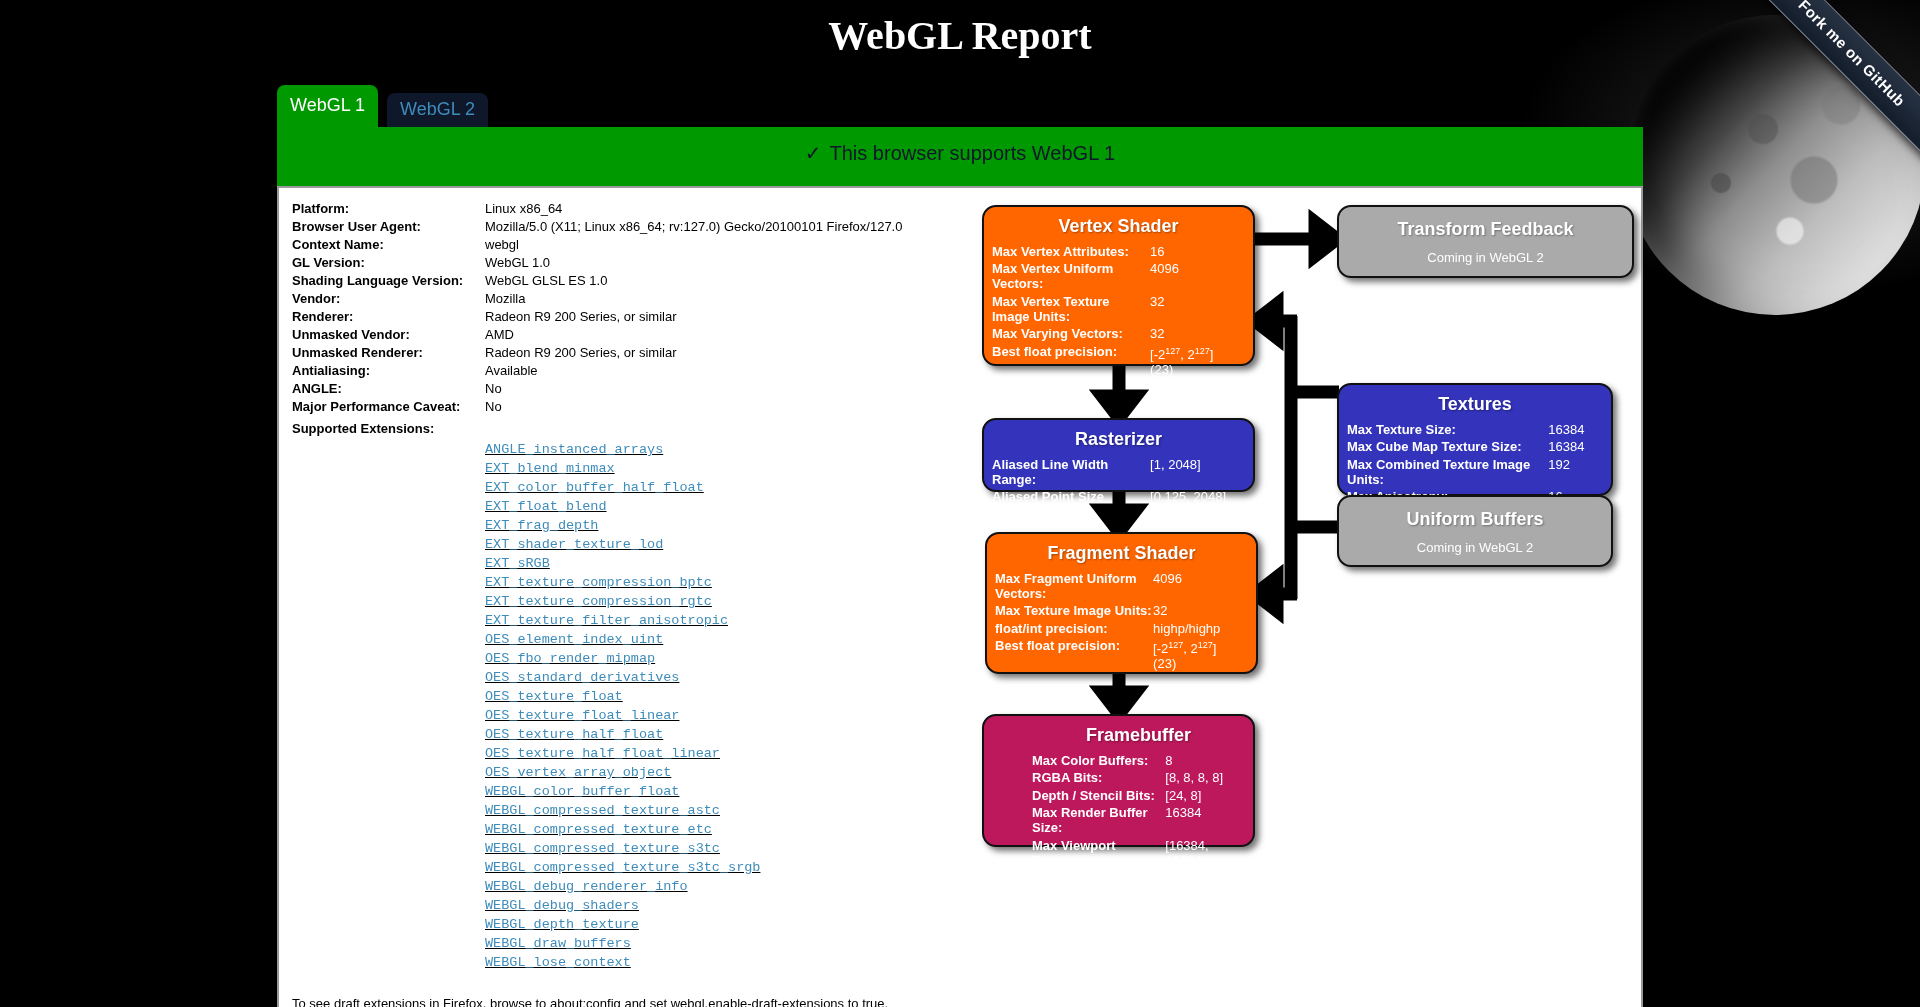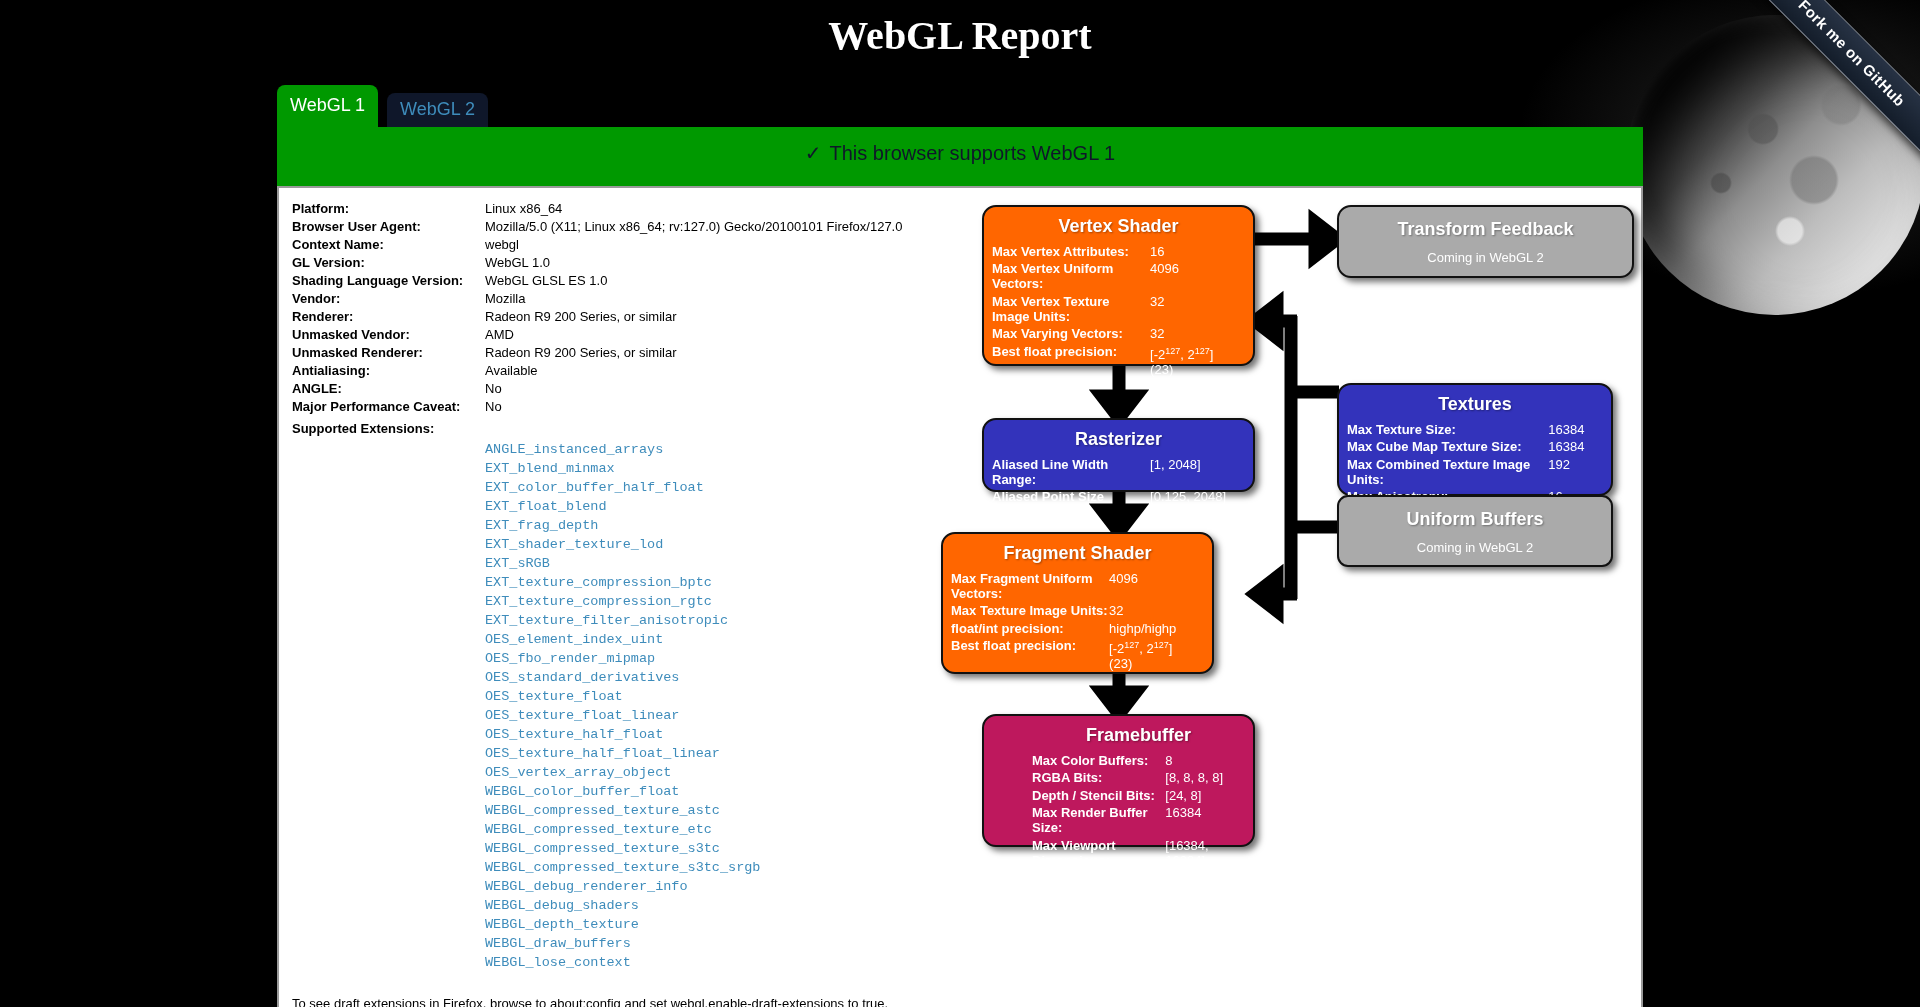--- a/index.html
+++ b/index.html
@@ -31,21 +31,21 @@
   .tab.inactive{background:#0f172a;color:#3e8cbb;height:34px;line-height:32px;margin-left:9px;}
   .banner{height:59px;line-height:52px;background:#009900;color:#0f172a;text-align:center;font-size:20px;}
   .banner .chk{margin-right:8px;}
   
   .panel{position:relative;background:#fff;border:2px solid #9a9a9a;min-height:819px;
     padding:12px 0 10px 13px;box-sizing:border-box;color:#000;}
   .irow{display:flex;line-height:18px;font-size:13px;}
   .ilabel{flex:0 0 193px;font-weight:bold;}
   .ivalue{flex:1;}
   .ext-block{display:flex;margin-top:5px;}
-  .ext-list{flex:1;margin-top:19px;}
+  .ext-list{flex:1;margin-top:19px;text-decoration:underline;}
   .ext-item{font-family:"Liberation Mono","DejaVu Sans Mono",monospace;font-size:13.5px;
     line-height:19px;color:#3e8cbb;cursor:pointer;}
   .footer-note{font-size:13px;margin-top:24px;line-height:16px;}
   
   .dbox{position:absolute;box-sizing:border-box;border:2px solid #111;border-radius:14px;
     color:#fff;box-shadow:4px 4px 6px rgba(0,0,0,.55);padding:4px 0 0 0;}
   .orange{background:#ff6600;}
   .bluebox{background:#3333bb;}
   .graybox{background:#aaaaaa;}
   .purplebox{background:#be185d;padding-left:40px;}
@@ -239,26 +239,26 @@
       <div class="drow">
           <span class="dlabel">Aliased Line Width Range:</span>
           <span class="dvalue">[1, 2048]</span>
         </div>
       <div class="drow">
           <span class="dlabel">Aliased Point Size Range:</span>
           <span class="dvalue">[0.125, 2048]</span>
         </div>
     </div>
 
-    <div class="dbox graybox" style="left:1058px;top:307px;width:276px;height:72px;padding-top:7px;border-radius:11px;">
+    <div class="dbox graybox" style="left:1058px;top:307px;width:276px;height:72px;padding-top:7px;">
       <div class="dtitle">Uniform Buffers</div>
       <div class="dsub">Coming in WebGL 2</div>
     </div>
 
-    <div class="dbox orange" style="left:662px;top:344px;width:273px;height:142px;">
+    <div class="dbox orange" style="left:706px;top:344px;width:273px;height:142px;">
       <div class="dtitle">Fragment Shader</div>
       <div class="drow">
           <span class="dlabel">Max Fragment Uniform Vectors:</span>
           <span class="dvalue">4096</span>
         </div>
       <div class="drow">
           <span class="dlabel">Max Texture Image Units:</span>
           <span class="dvalue">32</span>
         </div>
       <div class="drow">

